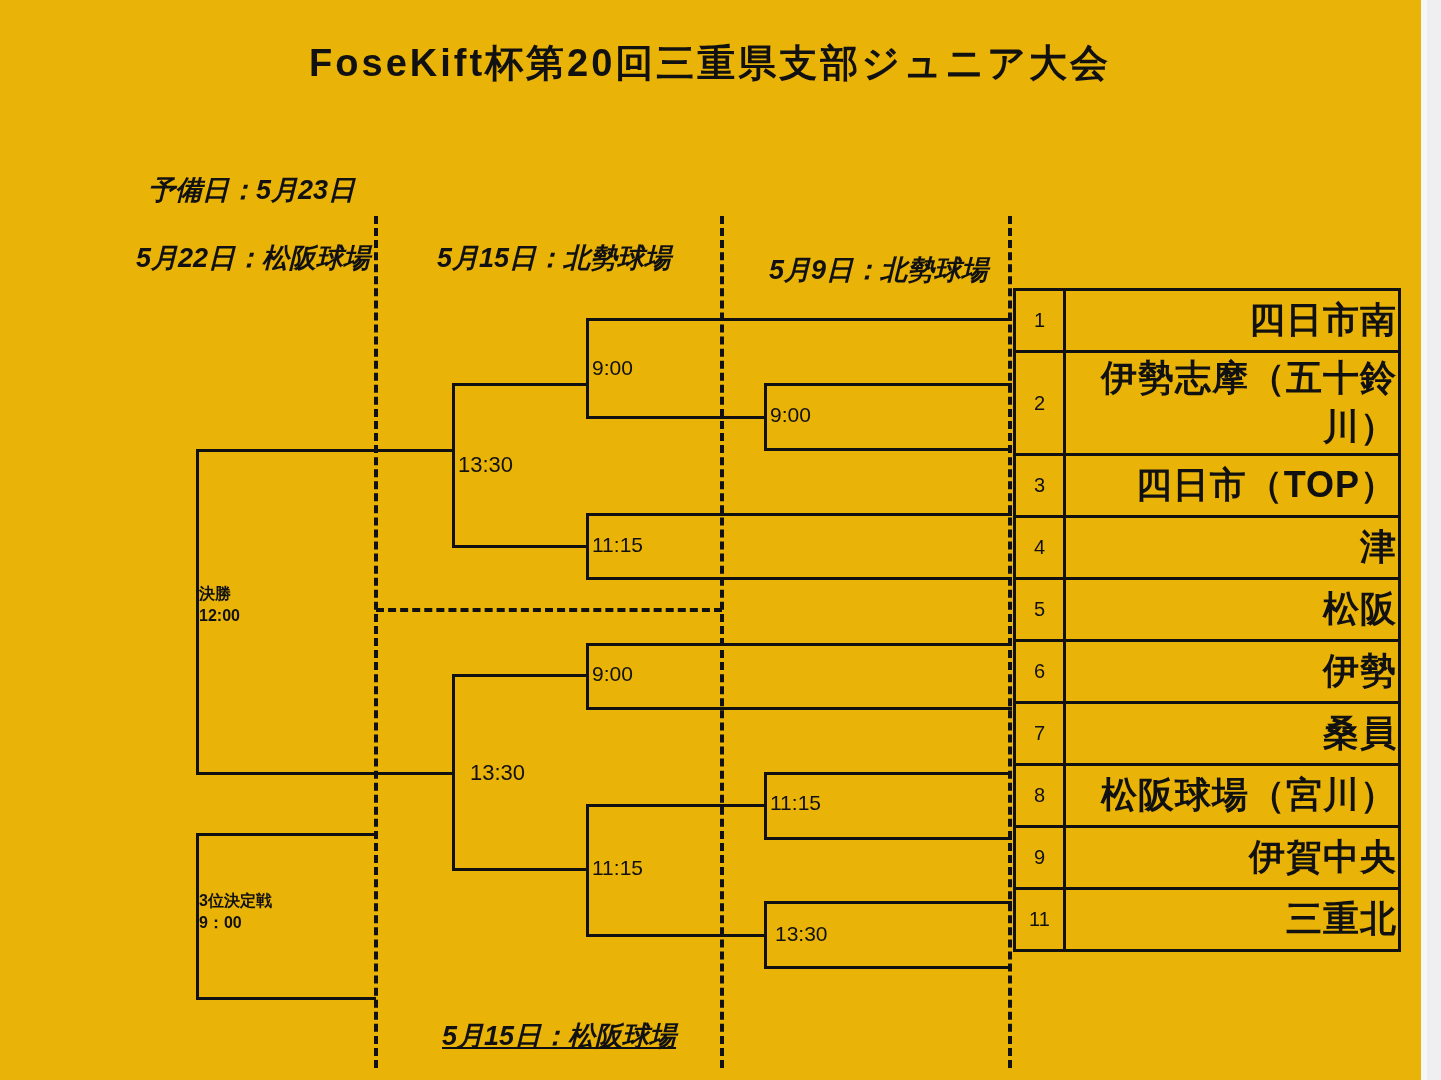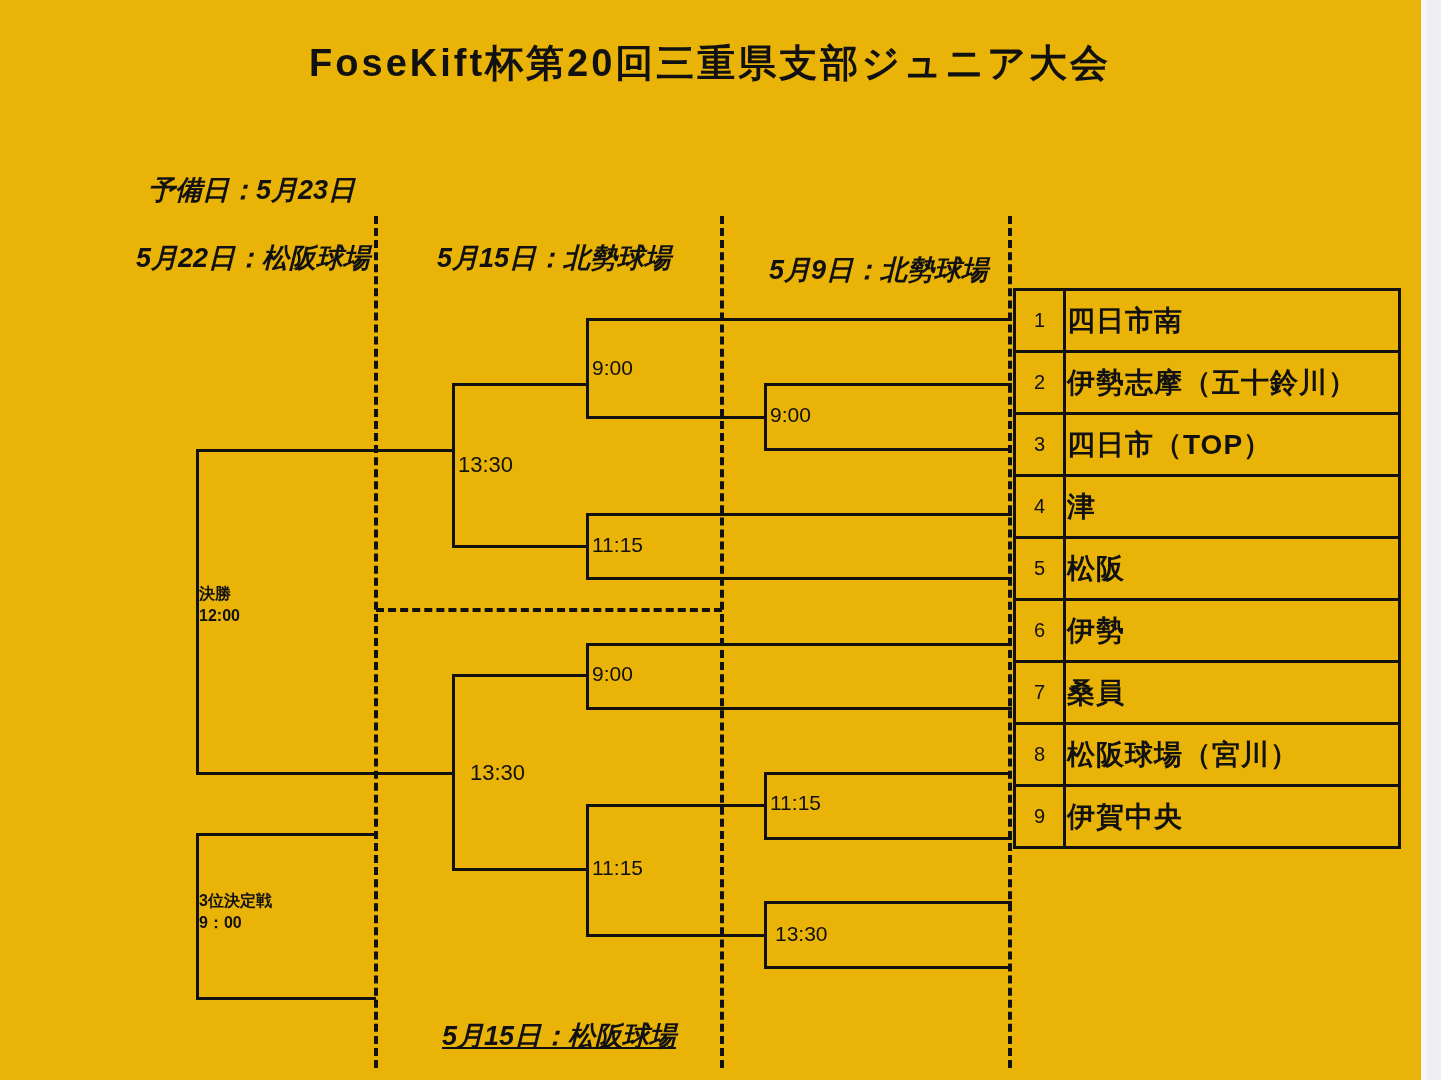--- a/index.html
+++ b/index.html
@@ -118,22 +118,22 @@
     color: #111;
   }
   #teams td.num {
     width: 50px;
     text-align: center;
     font-size: 20px;
     font-weight: normal;
   }
   #teams td.name {
     width: 335px;
-    text-align: left;
-    font-size: 28px;
+    text-align: right;
+    font-size: 36px;
     font-weight: bold;
     letter-spacing: 1px;
   }
 </style>
 </head>
 <body>
 
 <div id="page">
 
   <div class="page-edge"></div>
@@ -238,16 +238,20 @@
         <td class="name">桑員</td>
       </tr>
       <tr>
         <td class="num">8</td>
         <td class="name">松阪球場（宮川）</td>
       </tr>
       <tr>
         <td class="num">9</td>
         <td class="name">伊賀中央</td>
       </tr>
+      <tr>
+        <td class="num">11</td>
+        <td class="name">三重北</td>
+      </tr>
     </tbody>
   </table>
 
 </div>
 
 </body></html>

